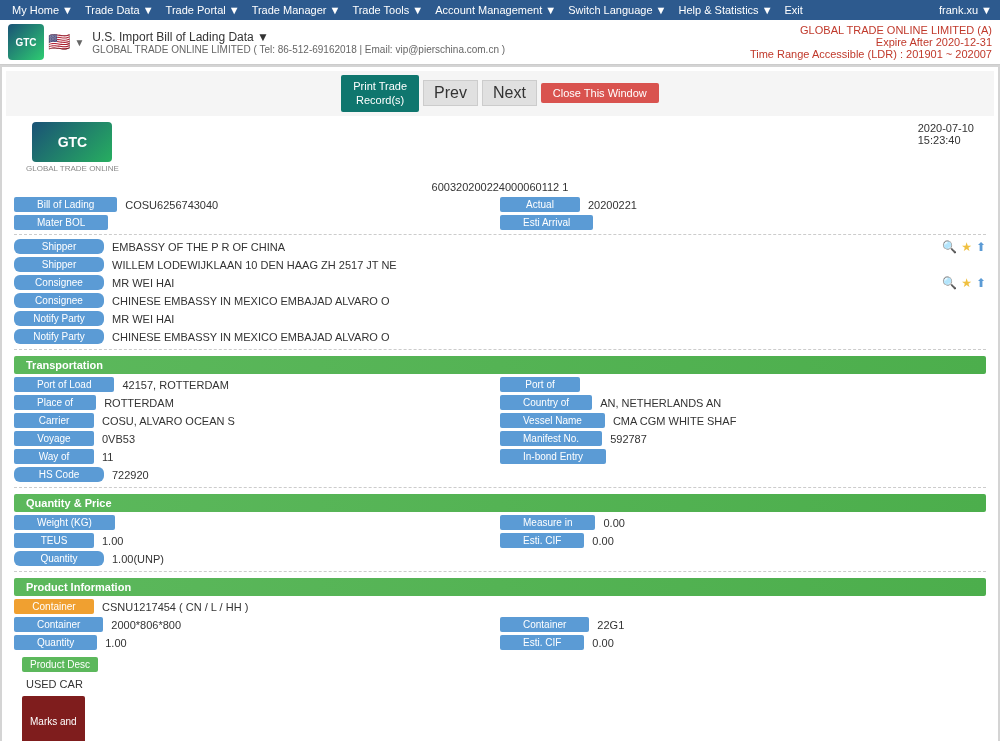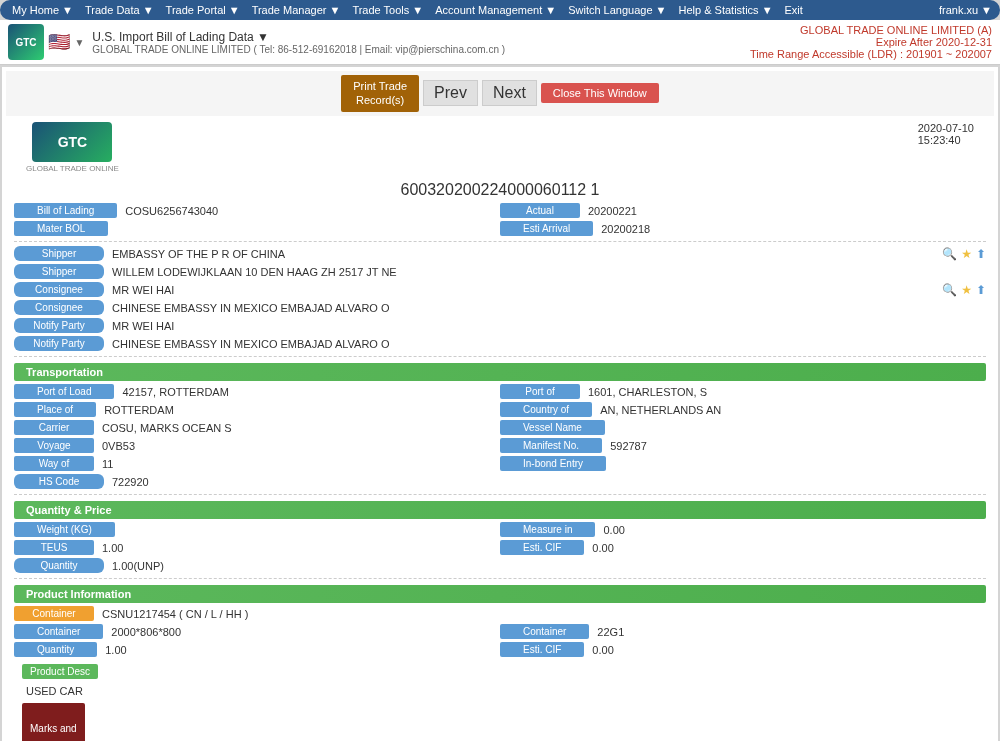--- a/index.html
+++ b/index.html
@@ -1,50 +1,50 @@
 <!DOCTYPE html>
 <html><head>
   <meta charset="utf-8">
   <style>
     * { margin: 0; padding: 0; box-sizing: border-box; }
     body { font-family: Arial, sans-serif; font-size: 12px; background: #d4d4d4; width: 1000px; min-height: 741px; overflow-x: hidden; }
 
     
-    .top-nav { background: #2d5a8e; color: white; display: flex; align-items: center; justify-content: space-between; padding: 2px 8px; font-size: 11px; border-radius: 10px; }
+    .top-nav { background: #2d5a8e; color: white; display: flex; align-items: center; justify-content: space-between; padding: 2px 8px; font-size: 11px; }
     .top-nav-left { display: flex; gap: 4px; }
     .top-nav-item { color: white; text-decoration: none; padding: 2px 4px; cursor: pointer; white-space: nowrap; }
     .top-nav-right { color: white; font-size: 11px; }
 
     
     .header { background: white; display: flex; align-items: center; justify-content: space-between; padding: 4px 8px; border-bottom: 1px solid #ccc; }
     .header-left { display: flex; align-items: center; gap: 8px; }
     .logo-box { display: flex; align-items: center; gap: 4px; }
     .logo-circle { width: 36px; height: 36px; background: linear-gradient(135deg, #1a5276, #2ecc71); border-radius: 4px; display: flex; align-items: center; justify-content: center; color: white; font-weight: bold; font-size: 10px; }
     .flag { font-size: 18px; }
     .header-title { font-size: 12px; color: #333; }
     .header-subtitle { font-size: 10px; color: #666; }
     .header-right { text-align: right; color: #c0392b; font-size: 11px; }
 
     
     .main-content { background: white; margin: 2px; padding: 4px; }
 
     
     .top-buttons { display: flex; align-items: center; justify-content: center; gap: 4px; padding: 4px; background: #f5f5f5; }
-    .btn-print { background: #a16207; color: white; border: none; padding: 4px 12px; font-size: 11px; cursor: pointer; border-radius: 2px; }
+    .btn-print { background: #0f766e; color: white; border: none; padding: 4px 12px; font-size: 11px; cursor: pointer; border-radius: 2px; }
     .btn-nav { background: #e0e0e0; color: #333; border: 1px solid #ccc; padding: 3px 10px; font-size: 16px; cursor: pointer; }
     .btn-close { background: #d9534f; color: white; border: none; padding: 4px 12px; font-size: 11px; cursor: pointer; border-radius: 2px; }
 
     
     .doc-header { display: flex; align-items: flex-start; justify-content: space-between; padding: 6px 20px; }
     .doc-logo { display: flex; flex-direction: column; align-items: center; }
     .doc-logo-img { width: 80px; height: 40px; background: linear-gradient(135deg, #1a5276, #27ae60); border-radius: 4px; display: flex; align-items: center; justify-content: center; color: white; font-weight: bold; font-size: 9px; text-align: center; }
     .doc-datetime { text-align: left; font-size: 11px; color: #333; }
 
     
-    .record-id { text-align: center; font-size: 16px; color: #333; padding: 2px; }
+    .record-id { text-align: center; font-size: 11px; color: #333; padding: 2px; }
 
     .field-row { display: flex; align-items: center; margin: 2px 8px; }
     .field-label { background: #5b9bd5; color: white; padding: 2px 8px; min-width: 90px; text-align: center; font-size: 10px; border-radius: 6px; margin-right: 4px; white-space: nowrap; }
     .field-value { font-size: 11px; color: #333; flex: 1; padding: 2px 4px; }
     .field-icons { display: flex; gap: 4px; margin-left: 4px; }
     .icon-search { color: #888; cursor: pointer; font-size: 12px; }
     .icon-star { color: #f0c040; cursor: pointer; font-size: 12px; }
     .icon-up { color: #5b9bd5; cursor: pointer; font-size: 12px; }
 
     
@@ -139,21 +139,20 @@
     </div>
   </div>
 
   <div class="field-row-2col">
     <div class="field-col">
       <span class="field-label-sm">Mater BOL</span>
       <span class="field-value-sm"></span>
     </div>
     <div class="field-col">
       <span class="field-label-sm">Esti Arrival</span>
-      <span class="field-value-sm">20200218</span>
     </div>
   </div>
 
   <div class="section-divider"></div>
 
 
   <div class="field-row">
     <span class="field-label">Shipper</span>
     <span class="field-value">EMBASSY OF THE P R OF CHINA</span>
     <div class="field-icons">
@@ -197,42 +196,42 @@
 
   <div class="section-header">Transportation</div>
 
   <div class="field-row-2col">
     <div class="field-col">
       <span class="field-label-sm">Port of Load</span>
       <span class="field-value-sm">42157, ROTTERDAM</span>
     </div>
     <div class="field-col">
       <span class="field-label-sm">Port of</span>
-      <span class="field-value-sm">1601, CHARLESTON, S</span>
     </div>
   </div>
 
   <div class="field-row-2col">
     <div class="field-col">
       <span class="field-label-sm">Place of</span>
       <span class="field-value-sm">ROTTERDAM</span>
     </div>
     <div class="field-col">
       <span class="field-label-sm">Country of</span>
       <span class="field-value-sm">AN, NETHERLANDS AN</span>
     </div>
   </div>
 
   <div class="field-row-2col">
     <div class="field-col">
       <span class="field-label-sm">Carrier</span>
-      <span class="field-value-sm">COSU, MARKS OCEAN S</span>
+      <span class="field-value-sm">COSU, ALVARO OCEAN S</span>
     </div>
     <div class="field-col">
       <span class="field-label-sm">Vessel Name</span>
+      <span class="field-value-sm">CMA CGM WHITE SHAF</span>
     </div>
   </div>
 
   <div class="field-row-2col">
     <div class="field-col">
       <span class="field-label-sm">Voyage</span>
       <span class="field-value-sm">0VB53</span>
     </div>
     <div class="field-col">
       <span class="field-label-sm">Manifest No.</span>

